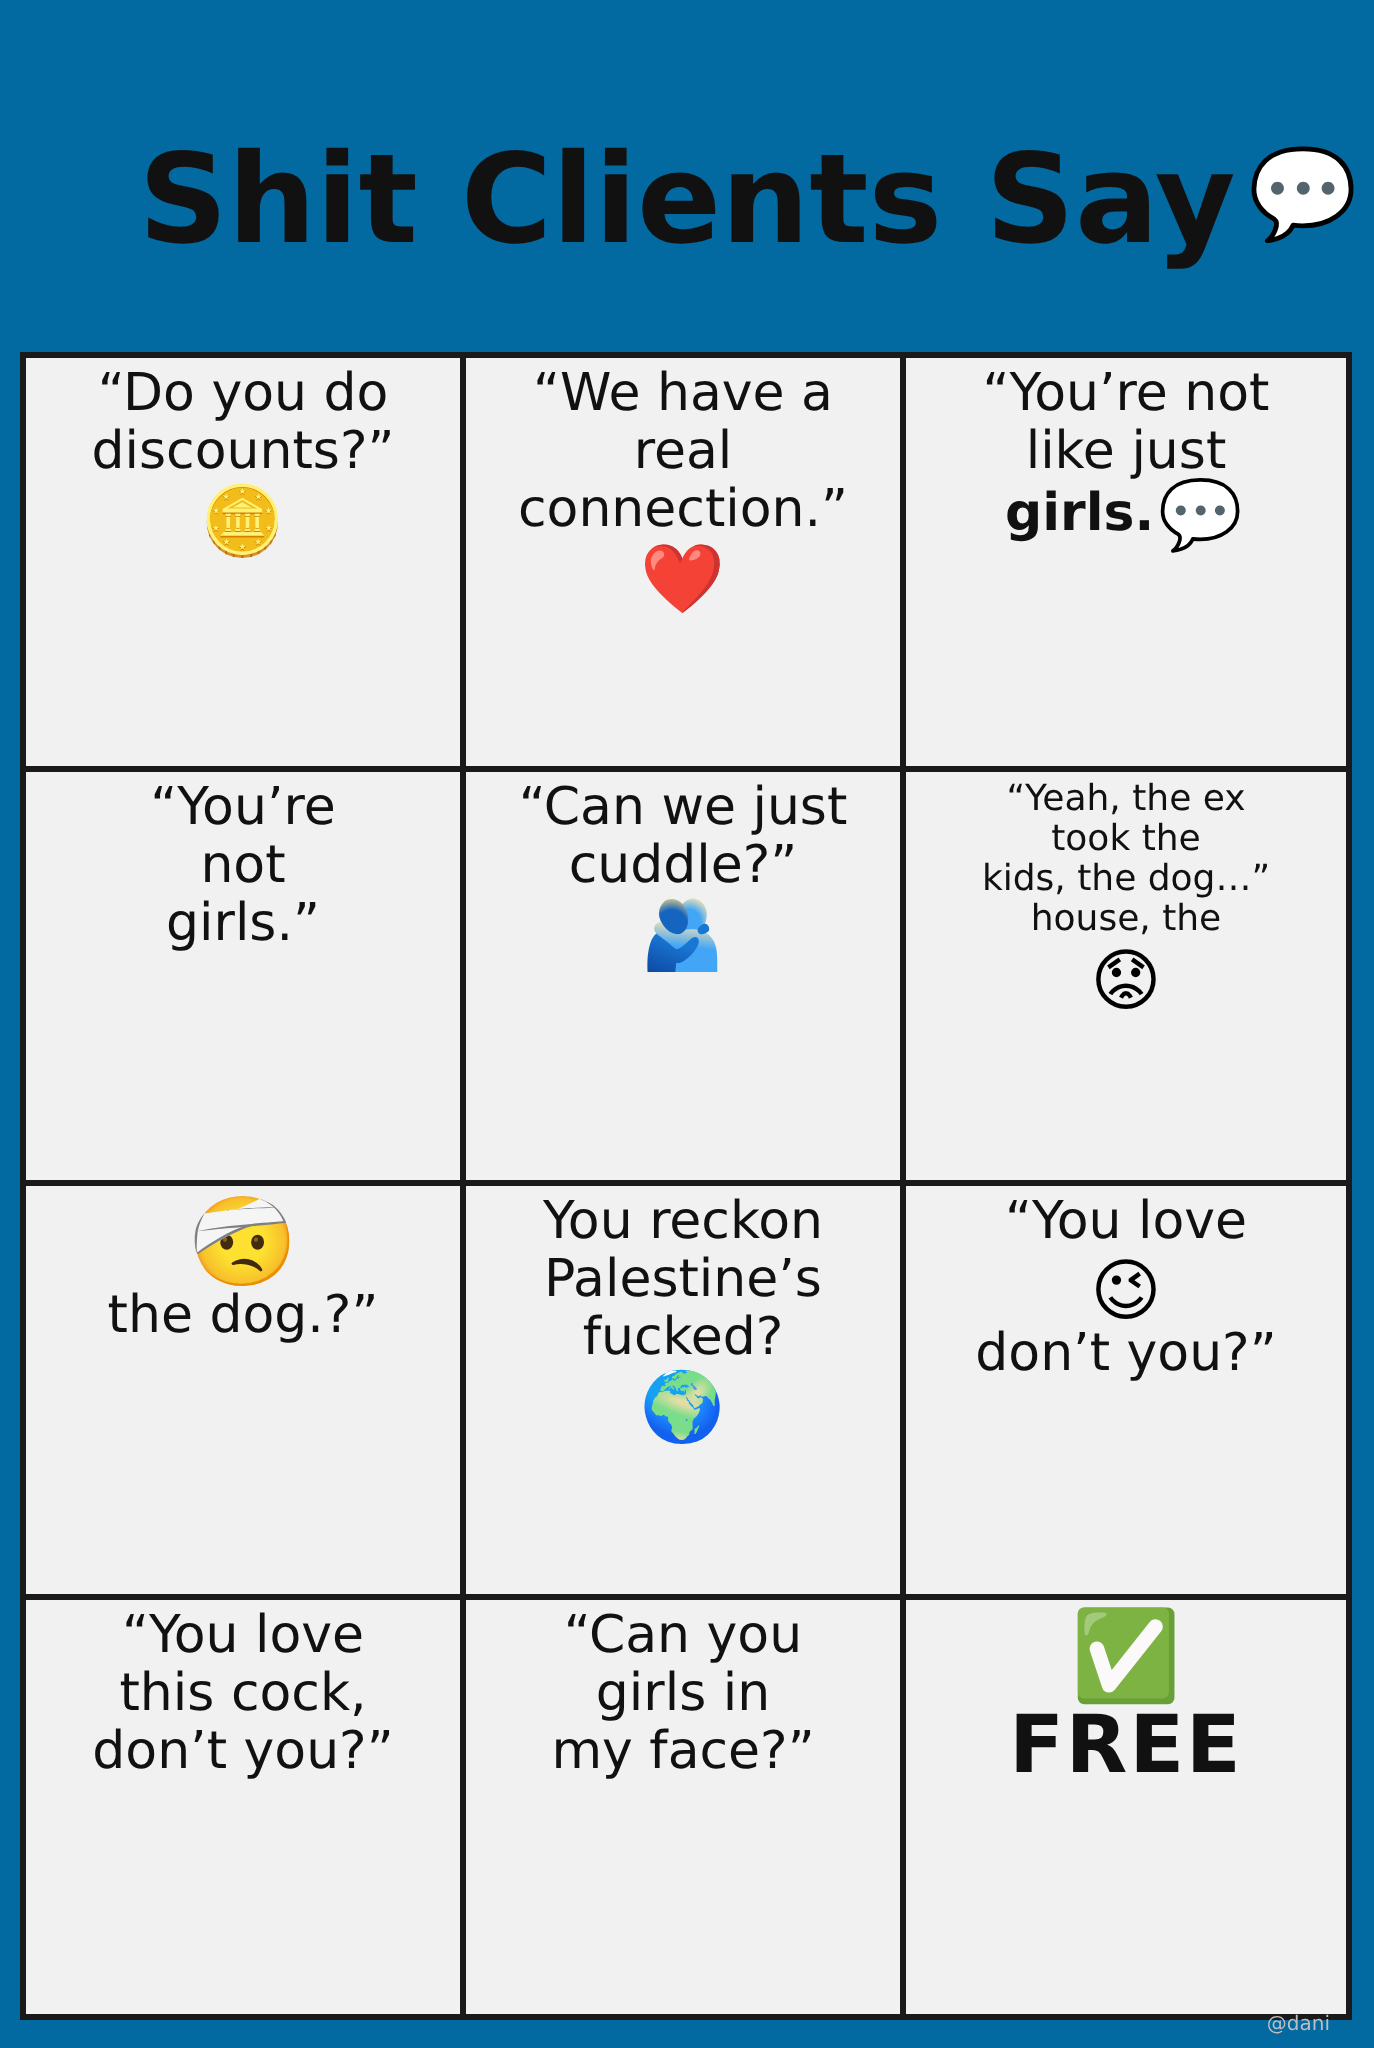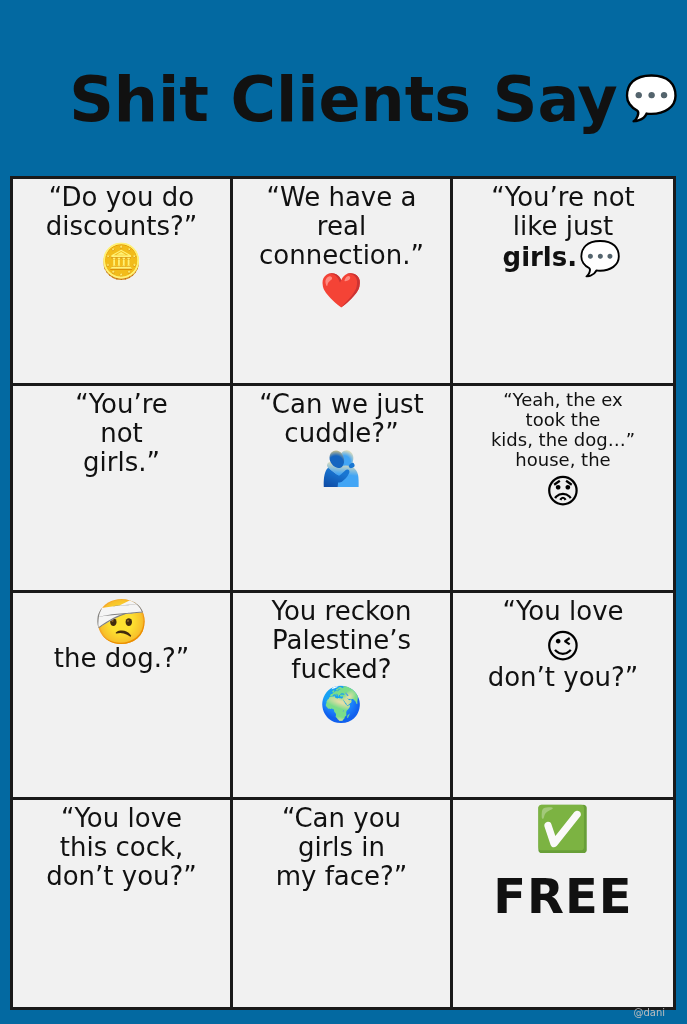--- a/index.html
+++ b/index.html
@@ -83,24 +83,23 @@
     font-size: 26px;
     line-height: 1.12;
     color: #111111;
     font-weight: 500;
     word-break: normal;
   }
   .cell-text.small {
     font-size: 18px;
   }
   .cell-text.free {
-    font-size: 48px;
+    font-size: 40px;
     font-weight: bold;
     letter-spacing: 1px;
-    margin-top: 19px;
   }
   .cell-emoji {
     font-size: 34px;
     line-height: 1;
     margin-top: 3px;
   }
   .cell-emoji.big {
     font-size: 44px;
   }
   .cell-emoji.inline {

